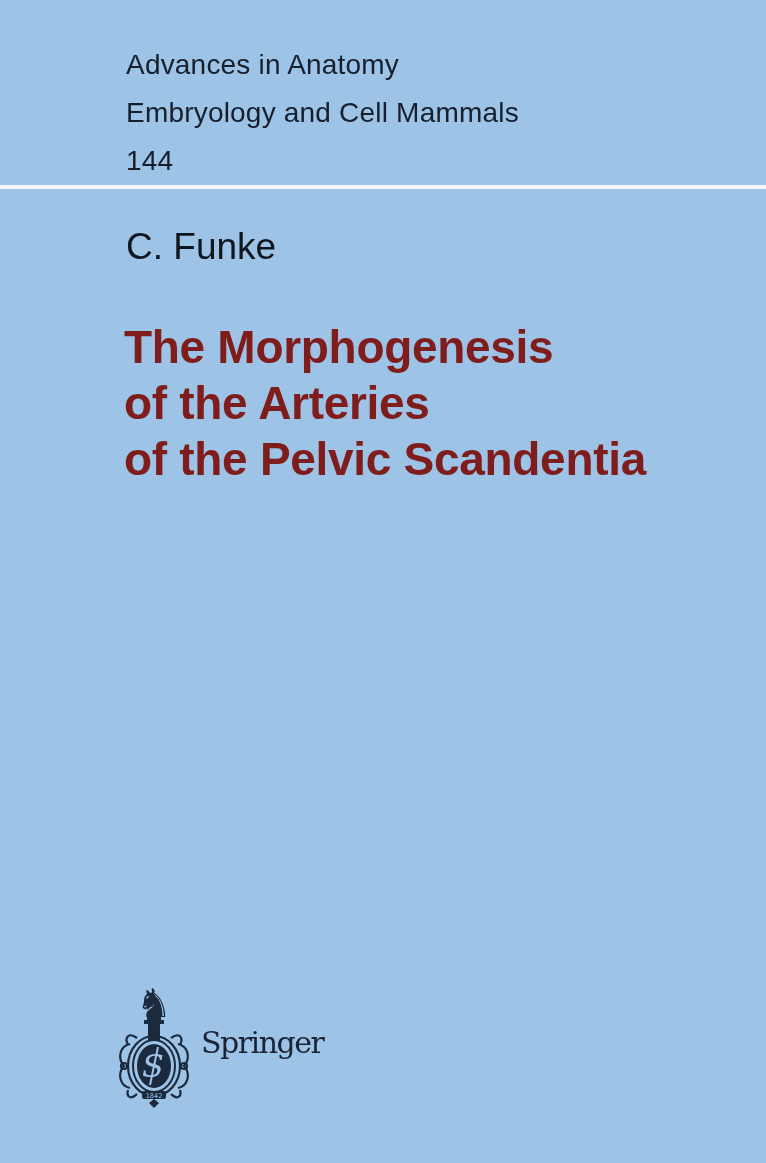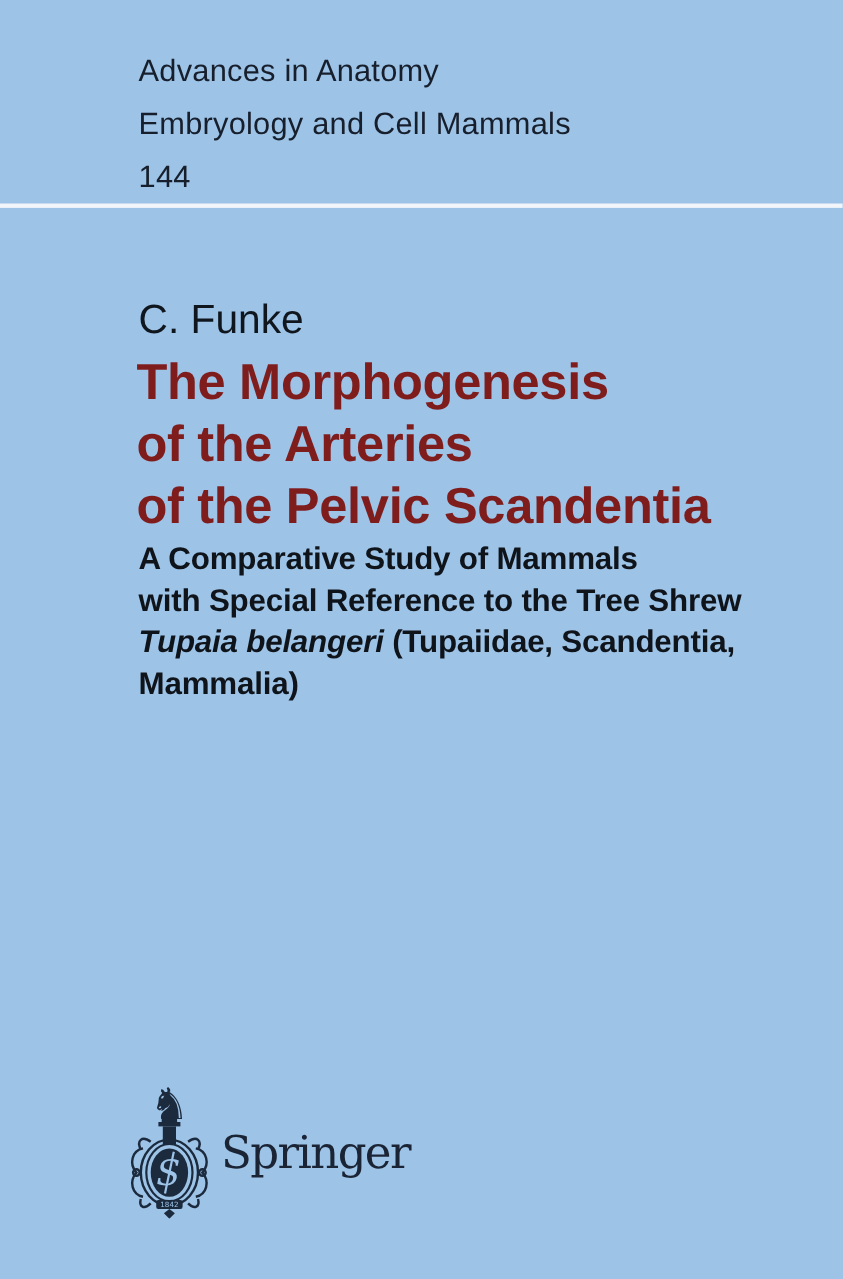--- a/index.html
+++ b/index.html
@@ -39,21 +39,20 @@
   .authors-row {
     position: absolute;
     left: 126px;
     top: 228px;
     display: flex;
     gap: 26px;
     font-size: 37px;
     line-height: 1.0;
     font-weight: 400;
     color: #10161e;
-    margin-top: 44px;
   }
   .title-block {
     position: absolute;
     left: 124px;
     top: 319px;
     font-size: 46px;
     line-height: 56px;
     font-weight: 700;
     letter-spacing: -0.3px;
     color: #7f1d1d;
@@ -81,21 +80,21 @@
     left: 114px;
     top: 980px;
     width: 80px;
     height: 128px;
   }
   .publisher-name {
     position: absolute;
     left: 201px;
     top: 1028px;
     font-family: "DejaVu Serif", serif;
-    font-size: 41px;
+    font-size: 30px;
     line-height: 1.0;
     letter-spacing: -1.5px;
     font-weight: 400;
     color: #1a2435;
   }
 </style>
 </head>
 <body>
 
 <div class="cover">
@@ -111,26 +110,20 @@
   <div class="authors-row">
     <span>C. Funke</span>
   </div>
 
   <div class="title-block">
     <div>The Morphogenesis</div>
     <div>of the Arteries</div>
     <div>of the Pelvic Scandentia</div>
   </div>
 
-  <div class="subtitle-block">
-    <div>A Comparative Study of Mammals</div>
-    <div>with Special Reference to the Tree Shrew</div>
-    <div><span class="italic">Tupaia belangeri</span><span> (Tupaiidae, Scandentia,</span></div>
-    <div>Mammalia)</div>
-  </div>
 
   <div class="publisher-block">
     <svg class="emblem" viewBox="0 0 78 128">
 
       <text x="39" y="37" text-anchor="middle" font-family="DejaVu Sans, sans-serif" font-size="40" fill="#1c2a3e">♞</text>
 
       <rect x="32" y="36" width="14" height="4" fill="#1c2a3e"></rect>
       <rect x="29" y="40" width="20" height="4" fill="#1c2a3e"></rect>
       <rect x="33" y="44" width="12" height="16" fill="#1c2a3e"></rect>
 

